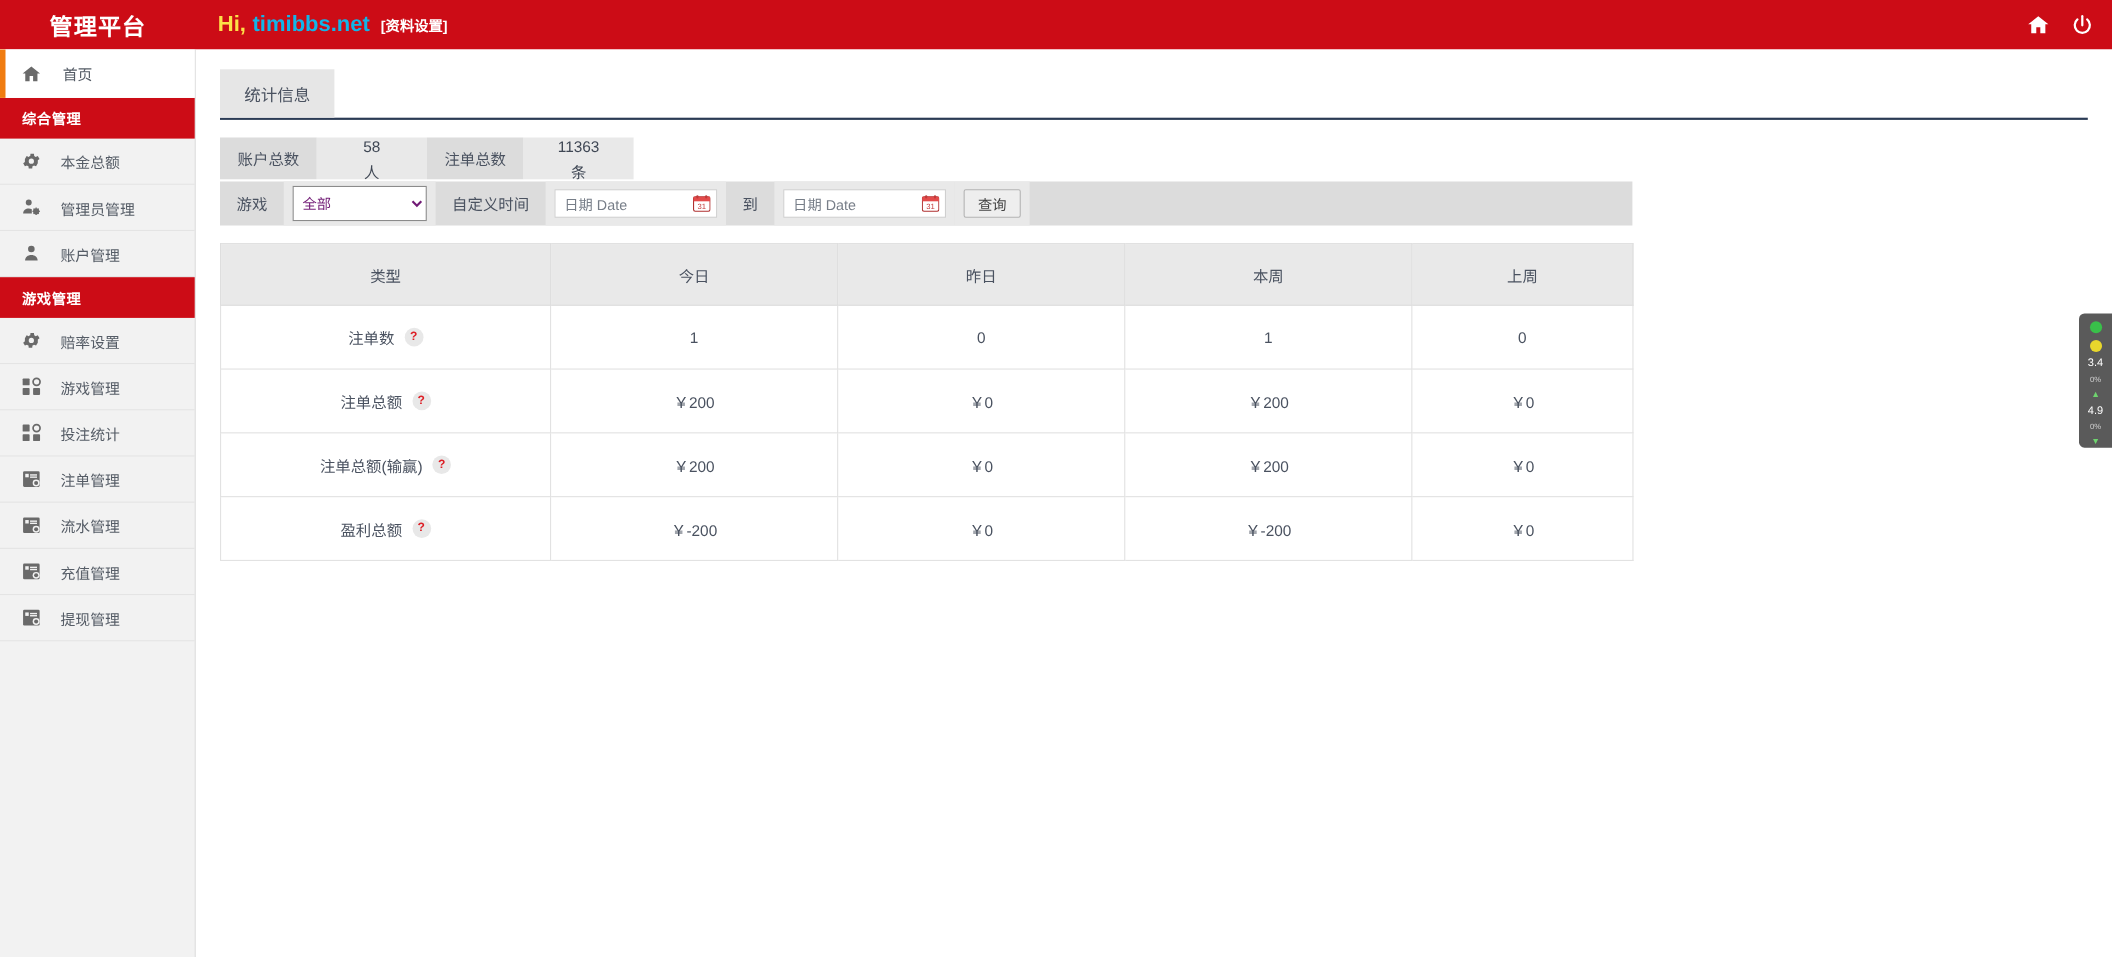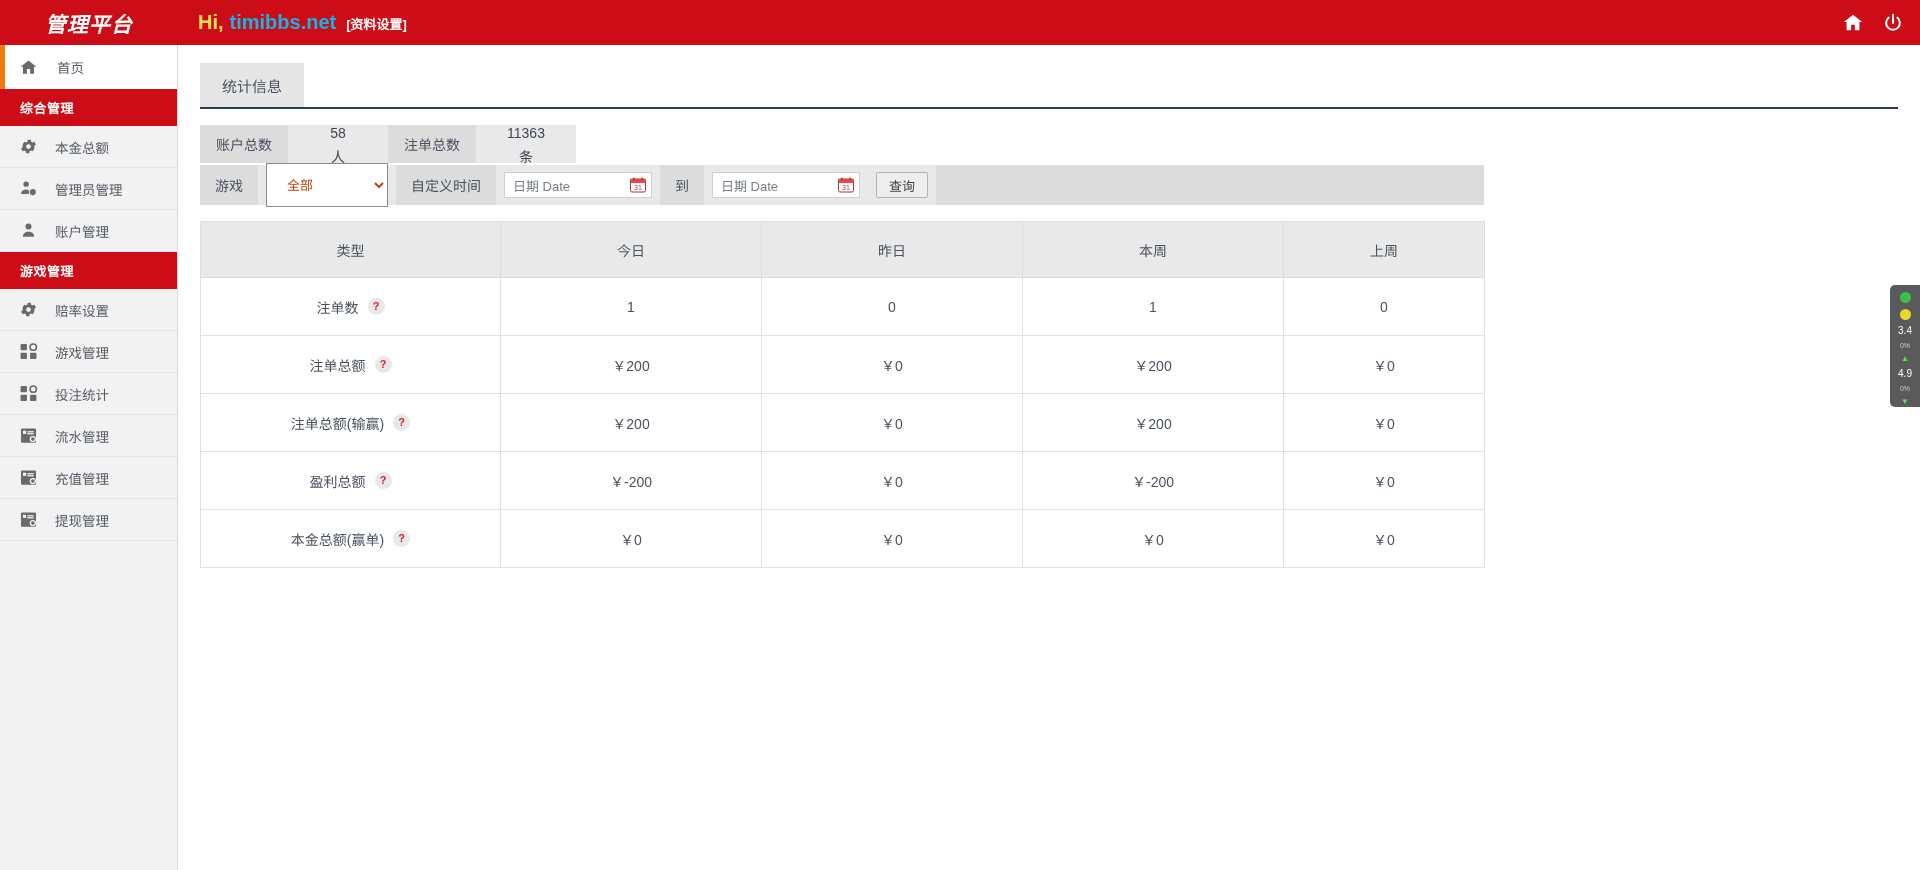--- a/index.html
+++ b/index.html
@@ -16,21 +16,20 @@
     position: absolute; top: 0; left: 0;
     width: 1920px; height: 45px;
     background: #cc0c16;
     display: flex; align-items: center;
   }
   .brand {
     width: 178px; height: 45px;
     display: flex; align-items: center; justify-content: center;
     color: #ffffff; font-size: 21px; font-weight: bold;
     letter-spacing: 1px;
-    font-style: italic;
   }
   .greet {
     margin-left: 20px;
     display: flex; align-items: baseline; gap: 6px;
     white-space: nowrap;
   }
   .greet-hi { color: #fde047; font-size: 20px; font-weight: bold; }
   .greet-user { color: #12b5e8; font-size: 20px; font-weight: bold; }
   .greet-link { color: #ffffff; font-size: 13px; font-weight: bold; margin-left: 4px; }
   .topbar-right {
@@ -125,23 +124,23 @@
   }
   .flabel {
     display: flex; align-items: center;
     padding: 0 15px; font-size: 14px; color: #4a5260;
   }
   .fcell {
     display: flex; align-items: center;
     background: #e9e9e9; padding: 0 8px;
   }
   .fselect {
-    width: 122px; height: 44px;
+    width: 122px; height: 32px;
     border: 1px solid #8b8b8b; background: #ffffff;
-    font-size: 13px; color: #c2410c; padding-left: 16px;
+    font-size: 13px; color: #701a75; padding-left: 4px;
     font-family: "Liberation Sans", sans-serif;
   }
   .dateinput {
     width: 148px; height: 26px;
     border: 1px solid #cfcfcf; background: #ffffff;
     display: flex; align-items: center;
     padding: 0 5px 0 8px;
   }
   .dateinput .dtext { font-size: 13px; color: #777e88; flex: 1; }
   .cal {
@@ -295,20 +294,33 @@
       <svg width="19" height="19" viewBox="0 0 24 24" fill="#6a6a6a">
         <rect x="2" y="2.5" width="8" height="8" rx="1"></rect>
         <circle cx="18" cy="6.5" r="4" fill="none" stroke="#6a6a6a" stroke-width="2"></circle>
         <rect x="2" y="13.5" width="8" height="8" rx="1"></rect>
         <rect x="14" y="13.5" width="8" height="8" rx="1"></rect>
       </svg>
     </span>
     <span class="side-label">投注统计</span>
   </div>
 
+  <div class="side-item">
+    <span class="side-ico">
+      <svg width="19" height="19" viewBox="0 0 24 24" fill="#6a6a6a">
+        <rect x="2.5" y="3" width="19" height="18" rx="1.5"></rect>
+        <rect x="5" y="6" width="4" height="4" fill="#f2f2f2"></rect>
+        <rect x="10.5" y="6.5" width="8" height="1.6" fill="#f2f2f2"></rect>
+        <rect x="10.5" y="9" width="8" height="1.6" fill="#f2f2f2"></rect>
+        <circle cx="17.5" cy="16.5" r="4" fill="#f2f2f2"></circle>
+        <circle cx="17.5" cy="16.5" r="2.3" fill="#6a6a6a"></circle>
+      </svg>
+    </span>
+    <span class="side-label">注单管理</span>
+  </div>
 
   <div class="side-item">
     <span class="side-ico">
       <svg width="19" height="19" viewBox="0 0 24 24" fill="#6a6a6a">
         <rect x="2.5" y="3" width="19" height="18" rx="1.5"></rect>
         <rect x="5" y="6" width="4" height="4" fill="#f2f2f2"></rect>
         <rect x="10.5" y="6.5" width="8" height="1.6" fill="#f2f2f2"></rect>
         <rect x="10.5" y="9" width="8" height="1.6" fill="#f2f2f2"></rect>
         <circle cx="17.5" cy="16.5" r="4" fill="#f2f2f2"></circle>
         <circle cx="17.5" cy="16.5" r="2.3" fill="#6a6a6a"></circle>
@@ -470,32 +482,20 @@
             <span class="typecell">
               <span>盈利总额</span>
               <span class="qmark">?</span>
             </span>
           </td>
           <td>￥-200</td>
           <td>￥0</td>
           <td>￥-200</td>
           <td>￥0</td>
         </tr>
-        <tr>
-          <td>
-            <span class="typecell">
-              <span>本金总额(赢单)</span>
-              <span class="qmark">?</span>
-            </span>
-          </td>
-          <td>￥0</td>
-          <td>￥0</td>
-          <td>￥0</td>
-          <td>￥0</td>
-        </tr>
       </tbody>
     </table>
   </div>
 </div>
 
 <div class="floatw">
   <span class="fdot" style="background:#39c04a"></span>
   <span class="fdot" style="background:#e8d72c"></span>
   <span class="fnum">3.4</span>
   <span class="fsub">0%</span>

